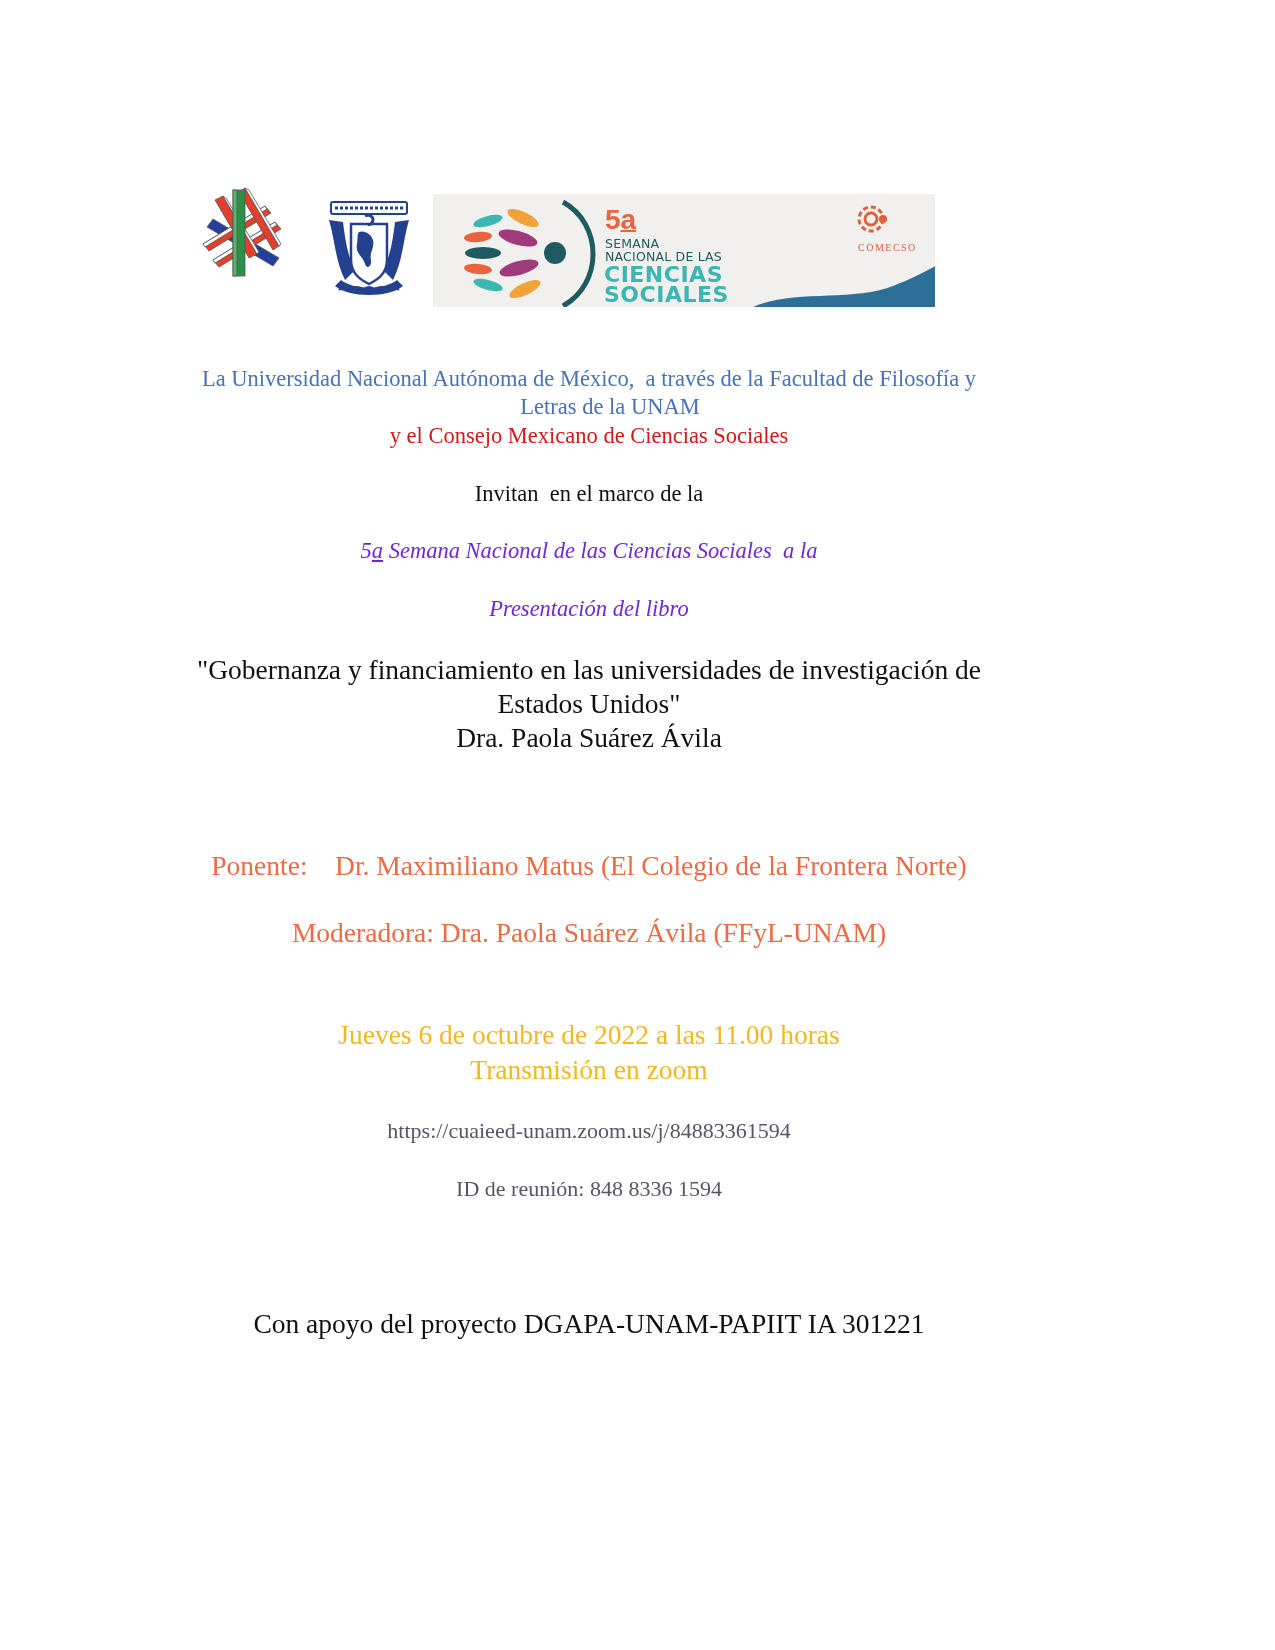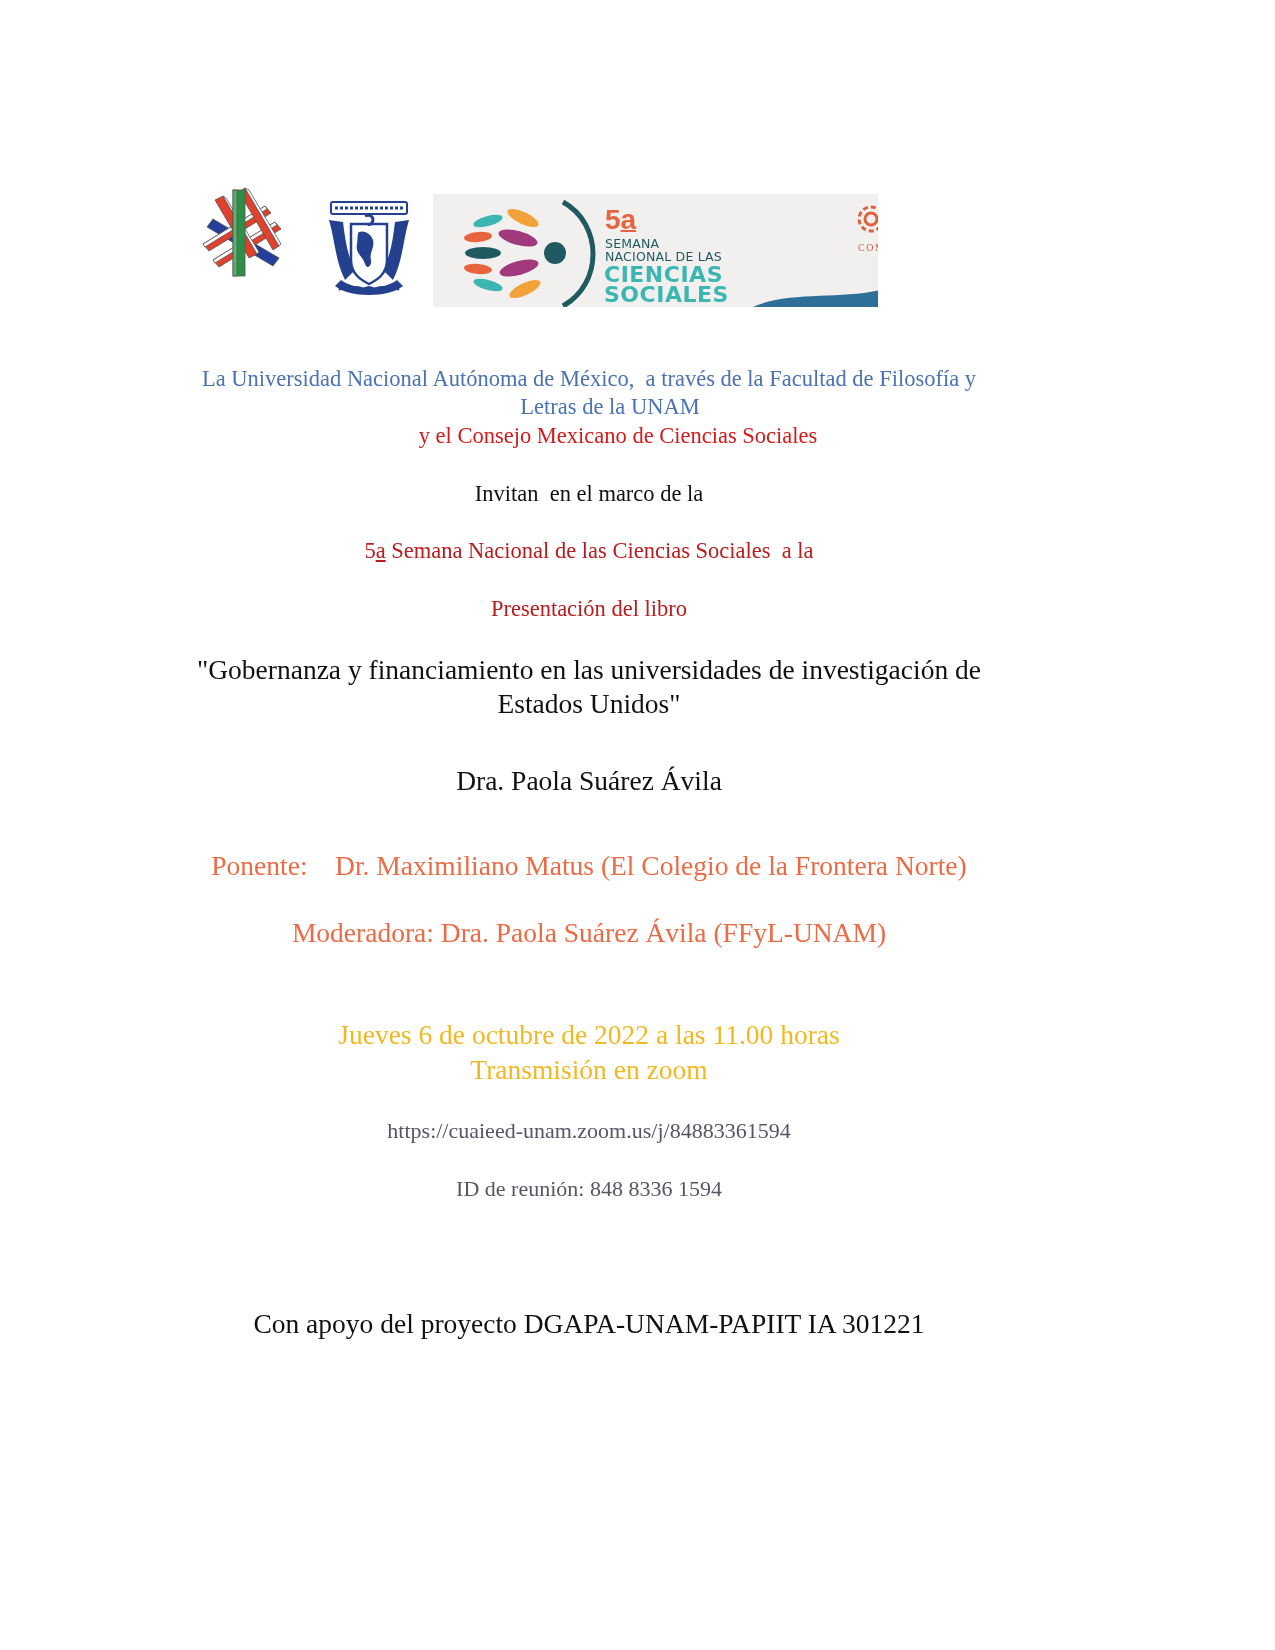--- a/index.html
+++ b/index.html
@@ -5,31 +5,31 @@
     html, body { margin: 0; padding: 0; background: #ffffff; }
     body { width: 1275px; height: 1650px; position: relative; overflow: hidden; font-family: "Liberation Serif", serif; }
     .abs { position: absolute; }
     .line { position: absolute; left: 0; width: 1178px; text-align: center; white-space: pre; line-height: 1; }
     .serif { font-family: "Liberation Serif", serif; }
     .sans { font-family: "Liberation Sans", sans-serif; }
 
     
     #logo-comecso-star { left: 193px; top: 182px; width: 98px; height: 98px; }
     #logo-unam { left: 325px; top: 200px; width: 88px; height: 100px; background:#fff; }
-    #banner { left: 433px; top: 194px; width: 445px; height: 113px; background: #f1f0ee; overflow: hidden; }
+    #banner { left: 433px; top: 194px; width: 502px; height: 113px; background: #f1f0ee; overflow: hidden; }
     .banner-5a { position:absolute; left: 172px; top: 12px; font-family: "Liberation Sans", sans-serif; font-weight: bold; font-size: 28px; color: #e8643c; line-height: 1; }
     .banner-5a u { text-decoration-thickness: 2px; }
     .banner-small { position:absolute; left: 172px; font-family: "DejaVu Sans", sans-serif; font-size: 12.5px; color: #1f5a60; line-height: 1; letter-spacing: 0.2px; }
     .banner-big { position:absolute; left: 171px; font-family: "DejaVu Sans", sans-serif; font-weight: bold; font-size: 22px; color: #3bb6b0; line-height: 1; letter-spacing: 0.5px; }
     .banner-comecso { position:absolute; left: 425px; top: 48px; font-family: Liberation Serif, serif; font-size: 10px; color: #e0603a; letter-spacing: 1.5px; }
 
     .c-blue { color: #4a72b4; }
-    .c-red { color: #d21a1a; padding-left: 29px; }
+    .c-red { color: #d21a1a; }
     .c-black { color: #111111; }
-    .c-cyan { color: #b91c1c; }
+    .c-cyan { color: #6d28d9; font-style: italic; }
     .c-orange { color: #ec6a44; }
     .c-yellow { color: #f2b820; }
     .c-gray { color: #555566; font-family: Liberation Serif, serif; }
     .f22 { font-size: 22.5px; }
     .f27 { font-size: 27.5px; }
     .fs22 { font-size: 22px; }
   </style>
 </head>
 <body>
 
@@ -102,21 +102,21 @@
 <div class="line serif f22 c-blue" style="top:368px;">La Universidad Nacional Autónoma de México,  a través de la Facultad de Filosofía y</div>
 <div class="line serif f22 c-blue" style="top:396px;margin-left:21px;">Letras de la UNAM</div>
 <div class="line serif f22 c-red" style="top:425px;">y el Consejo Mexicano de Ciencias Sociales</div>
 
 <div class="line serif f22 c-black" style="top:483px;">Invitan  en el marco de la</div>
 <div class="line serif f22 c-cyan" style="top:540px;"><span>5</span><u>a</u><span> Semana Nacional de las Ciencias Sociales  a la</span></div>
 <div class="line serif f22 c-cyan" style="top:598px;">Presentación del libro</div>
 
 <div class="line serif f27 c-black" style="top:656px;">"Gobernanza y financiamiento en las universidades de investigación de</div>
 <div class="line serif f27 c-black" style="top:690px;">Estados Unidos"</div>
-<div class="line serif f27 c-black" style="top:767px;">Dra. Paola Suárez Ávila</div>
+<div class="line serif f27 c-black" style="top:724px;">Dra. Paola Suárez Ávila</div>
 
 <div class="line serif f27 c-orange" style="top:852px;">Ponente:    Dr. Maximiliano Matus (El Colegio de la Frontera Norte)</div>
 <div class="line serif f27 c-orange" style="top:919px;">Moderadora: Dra. Paola Suárez Ávila (FFyL-UNAM)</div>
 
 <div class="line serif f27 c-yellow" style="top:1021px;">Jueves 6 de octubre de 2022 a las 11.00 horas</div>
 <div class="line serif f27 c-yellow" style="top:1056px;">Transmisión en zoom</div>
 <div class="line sans fs22 c-gray" style="top:1120px;">https://cuaieed-unam.zoom.us/j/84883361594</div>
 <div class="line sans fs22 c-gray" style="top:1178px;">ID de reunión: 848 8336 1594</div>
 
 <div class="line serif f27 c-black" style="top:1310px;">Con apoyo del proyecto DGAPA-UNAM-PAPIIT IA 301221</div>

